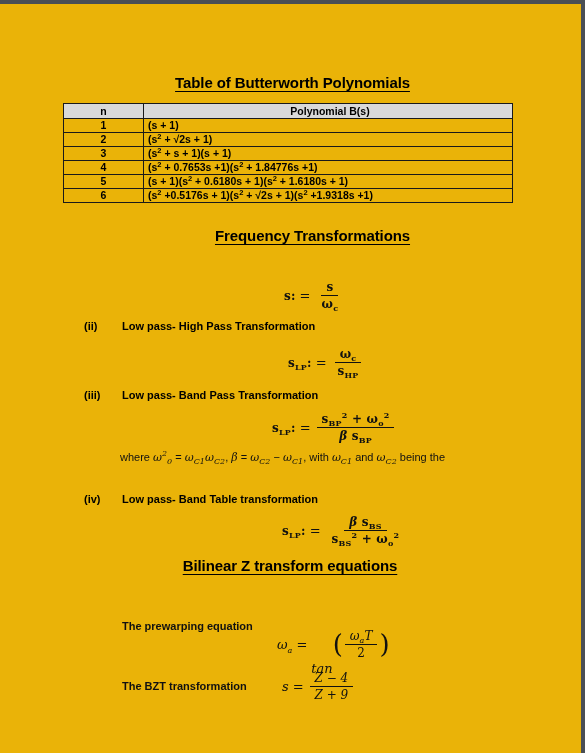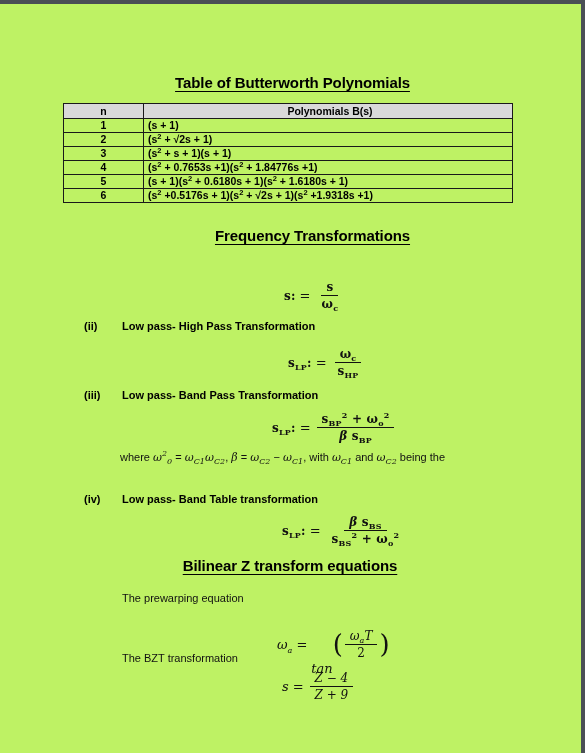--- a/index.html
+++ b/index.html
@@ -8,21 +8,21 @@
     background: #ffffff;
   }
   body {
     font-family: "Liberation Sans", sans-serif;
     color: #000000;
   }
   #page {
     position: relative;
     width: 585px;
     height: 753px;
-    background: #bef264;
+    background: #eab308;
     box-sizing: border-box;
     border-top: 4px solid #4a4f55;
     border-right: 4px solid #4a4f55;
     overflow: hidden;
   }
   .content {
     position: relative;
     width: 100%;
     height: 100%;
   }
@@ -135,39 +135,40 @@
     font-size: 11px;
     line-height: 14px;
     font-weight: normal;
     color: #111;
   }
   .note .m { font-family: "DejaVu Serif", serif; font-style: italic; }
 
   .sublabel {
     position: absolute;
     font-size: 11px;
-    font-weight: normal;
+    font-weight: bold;
     color: #111;
     white-space: nowrap;
+    margin-top: 28px;
   }
 </style>
 </head>
 <body>
 
 <div id="page">
   <div class="content">
 
     <div class="doc-title" style="position:absolute; left:0; top:70px; width:585px;">Table of Butterworth Polynomials</div>
 
     <div class="poly-table-wrap">
       <table class="poly-table">
         <thead>
           <tr>
             <th class="col-n">n</th>
-            <th>Polynomials B(s)</th>
+            <th>Polynomial B(s)</th>
           </tr>
         </thead>
         <tbody>
           <tr>
             <td class="col-n">1</td>
             <td>(s + 1)</td>
           </tr>
           <tr>
             <td class="col-n">2</td>
             <td>(s<sup class="sq">2</sup> + √2s + 1)</td>

